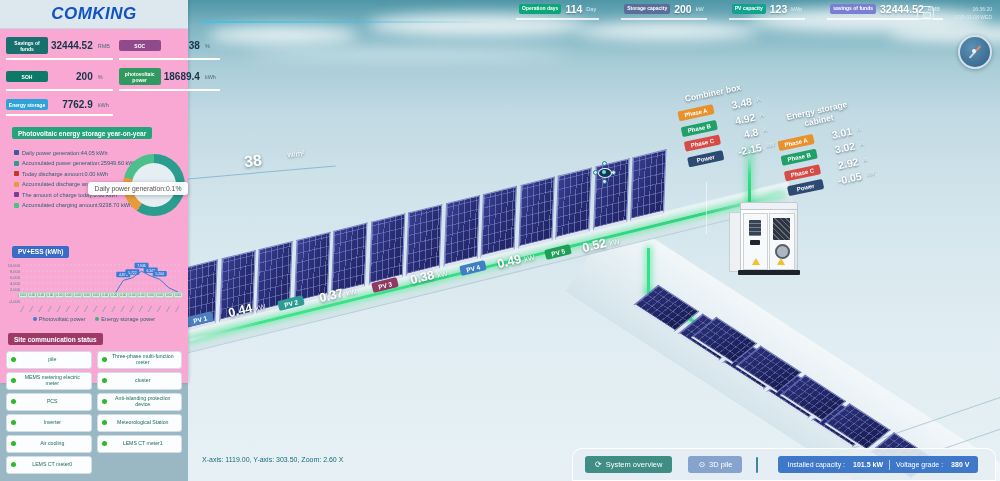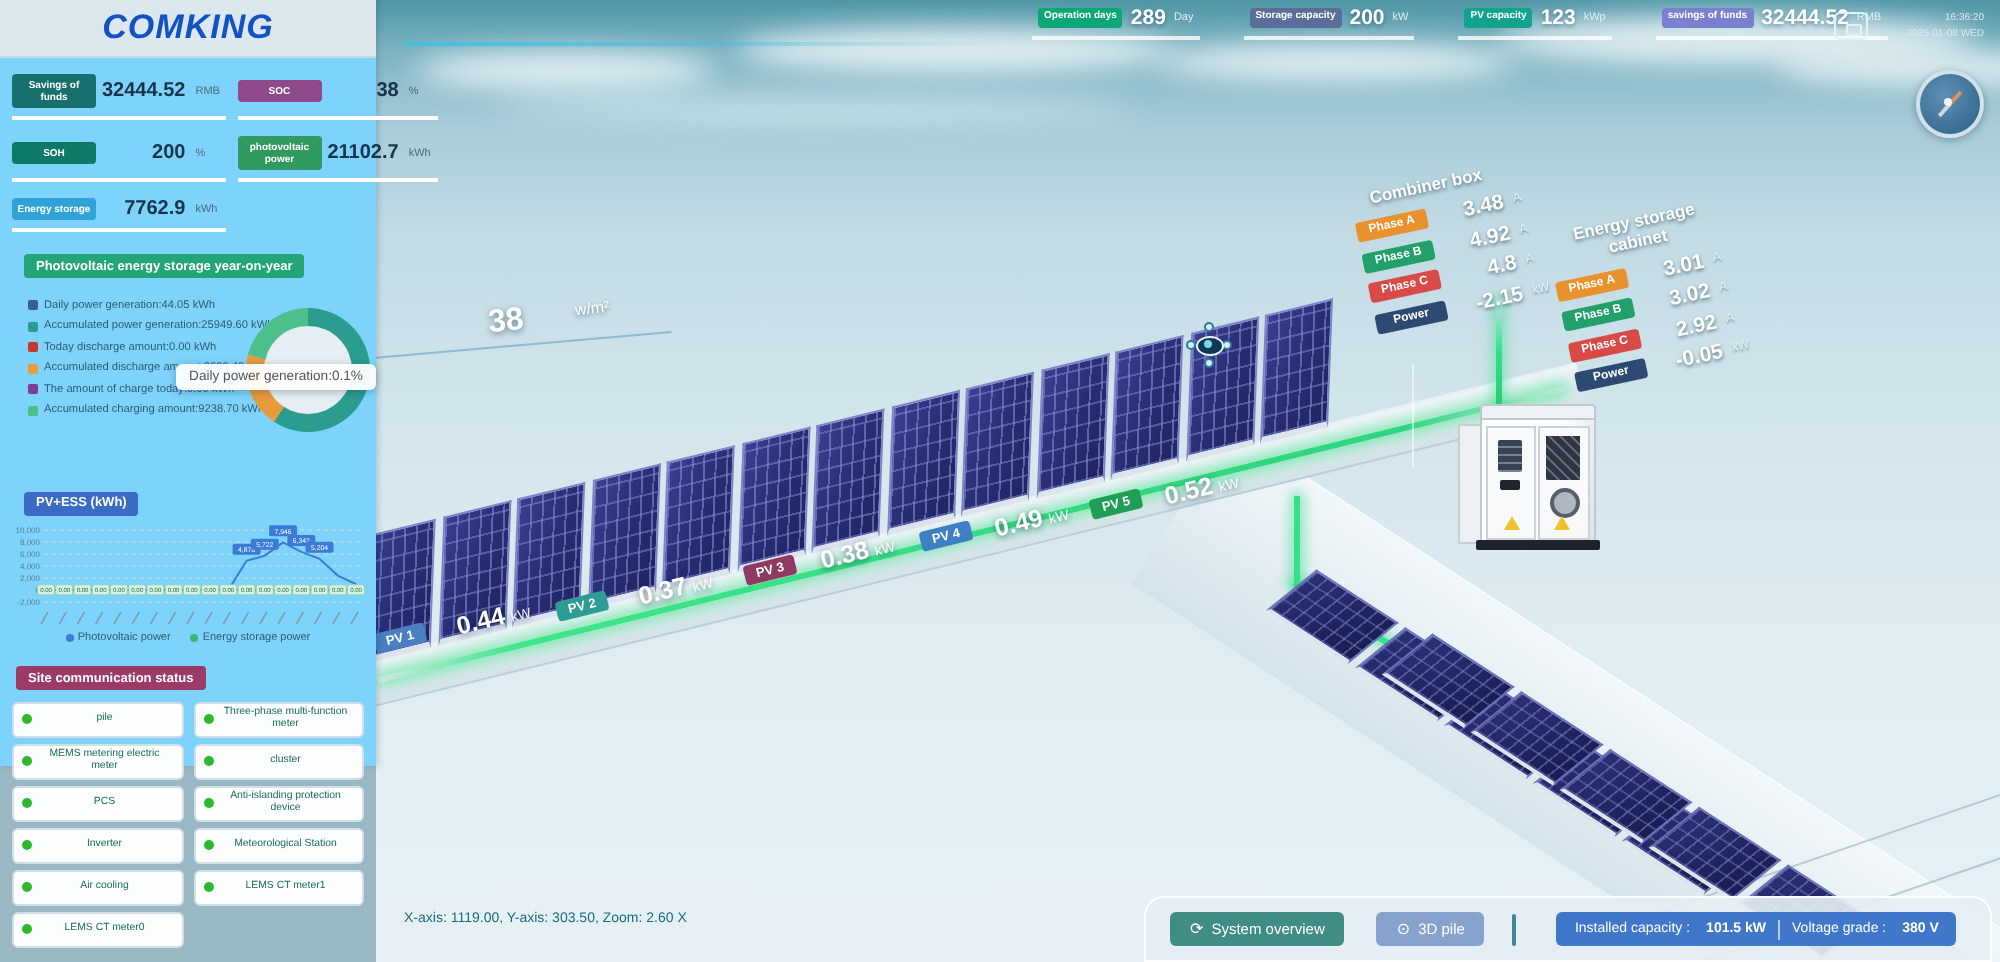--- a/index.html
+++ b/index.html
@@ -109,21 +109,21 @@
         background:rgba(228,238,243,.92);border:1px solid rgba(255,255,255,.95);border-radius:10px 10px 0 0;
         display:flex;align-items:center;padding:0 12px;}
   .btn{height:17px;display:flex;align-items:center;gap:4px;padding:0 10px;border-radius:3px;font-size:7.5px;color:#fff;cursor:pointer;}
   .btn .ic{font-family:"DejaVu Sans",sans-serif;font-size:8px;line-height:1;}
   .btn-sys{background:#3f8d85}.btn-3d{background:rgba(120,152,199,.88);margin-left:16px}
   .vdiv{width:2px;height:16px;background:#3e8899;border-radius:1px;margin:0 12px 0 14px;}
   .chip{height:17px;background:#3f78c9;border-radius:3px;display:flex;align-items:center;gap:6px;padding:0 9px;font-size:7px;color:#fff;margin-left:8px;}
   .chip .cdiv{width:1px;height:10px;background:rgba(255,255,255,.6);}
   .chip b{font-weight:bold;margin-left:2px;}
   
-  .sidebar{position:absolute;left:0;top:0;width:188px;height:383px;background:#7dd3fc;z-index:40;box-shadow:1px 0 3px rgba(0,40,60,.18);}
+  .sidebar{position:absolute;left:0;top:0;width:188px;height:383px;background:#f9a8d4;z-index:40;box-shadow:1px 0 3px rgba(0,40,60,.18);}
   .logo-bar{height:28px;background:#dce8ee;display:flex;align-items:center;justify-content:center;border-bottom:1px solid #c9d9e2;}
   .logo{font-size:17px;font-weight:bold;font-style:italic;color:#1253c4;letter-spacing:.5px;}
   .stats{margin:8px 6px 0;display:grid;grid-template-columns:1fr 1fr;gap:8px 6px;}
   .scell{display:flex;align-items:center;gap:3px;border-bottom:2px solid #fff;padding-bottom:4px;}
   .scell .badge{flex:none;width:40px;font-size:5px;font-weight:bold;color:#fff;text-align:center;padding:2.5px 1px;border-radius:2px;line-height:1.2;}
   .scell .val{flex:1;text-align:right;font-size:10px;font-weight:bold;color:#173449;}
   .scell .unit{flex:none;width:15px;font-size:5.5px;color:#4c6b7a;text-align:left;padding-left:2px;}
   .sb0,.sb1{background:#17706e}.sb2{background:#8f4a8b}.sb3{background:#0d7a68}.sb4{background:#2f9960}.sb5{background:#2fa3d8}
   .sec-head{display:inline-block;margin:11px 0 0 12px;font-size:6.5px;font-weight:bold;color:#fff;padding:2.5px 6px;border-radius:2px;}
   .h-yoy{background:#23a57a}.h-pvess{background:#3a6bc5}.h-status{background:#9c3a68;margin-left:8px}
@@ -293,21 +293,21 @@
         <span class="badge ph3">Power</span>
         <span class="val">-0.05</span>
         <span class="unit">kW</span>
       </div>
     </div>
 
     <div class="title-line"></div>
     <div class="tstats">
       <div class="tstat">
         <span class="badge tb0">Operation days</span>
-        <span class="val">289</span>
+        <span class="val">114</span>
         <span class="unit">Day</span>
       </div>
       <div class="tstat">
         <span class="badge tb1">Storage capacity</span>
         <span class="val">200</span>
         <span class="unit">kW</span>
       </div>
       <div class="tstat">
         <span class="badge tb2">PV capacity</span>
         <span class="val">123</span>
@@ -362,21 +362,21 @@
         <span class="val">38</span>
         <span class="unit">%</span>
       </div>
       <div class="scell">
         <span class="badge sb3">SOH</span>
         <span class="val">200</span>
         <span class="unit">%</span>
       </div>
       <div class="scell">
         <span class="badge sb4">photovoltaic power</span>
-        <span class="val">21102.7</span>
+        <span class="val">18689.4</span>
         <span class="unit">kWh</span>
       </div>
       <div class="scell">
         <span class="badge sb5">Energy storage</span>
         <span class="val">7762.9</span>
         <span class="unit">kWh</span>
       </div>
     </div>
 
     <div class="sec-head h-yoy">Photovoltaic energy storage year-on-year</div>

